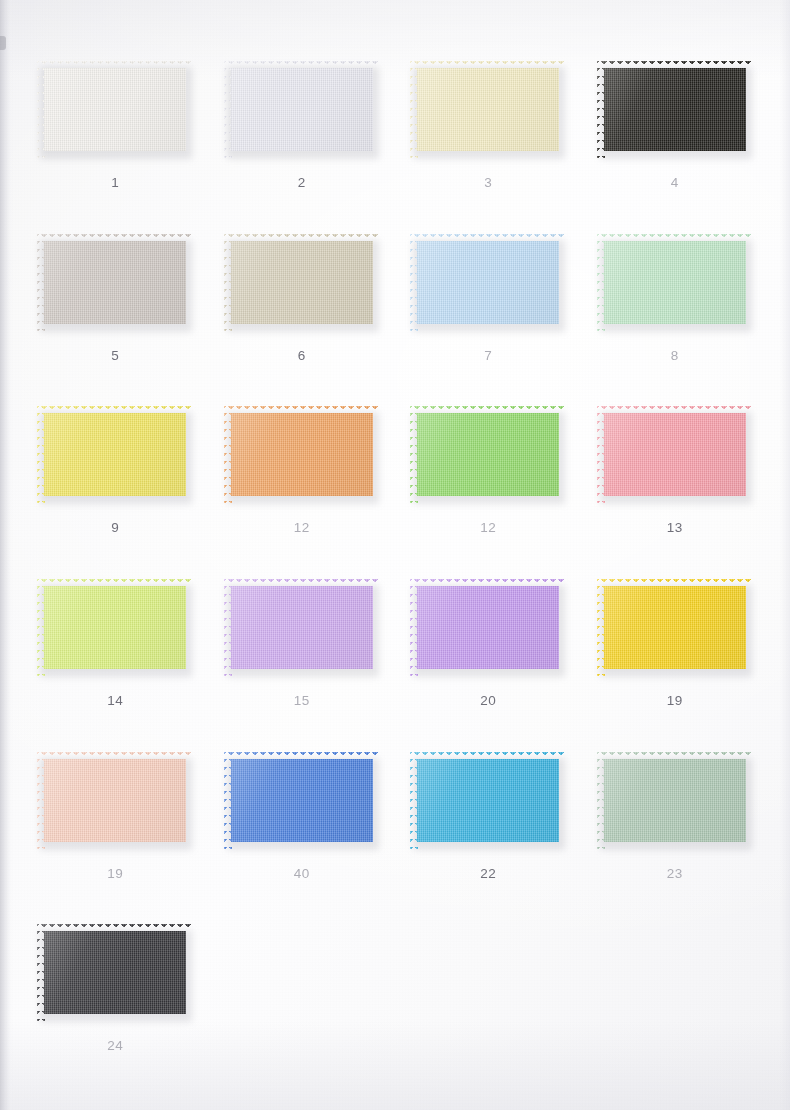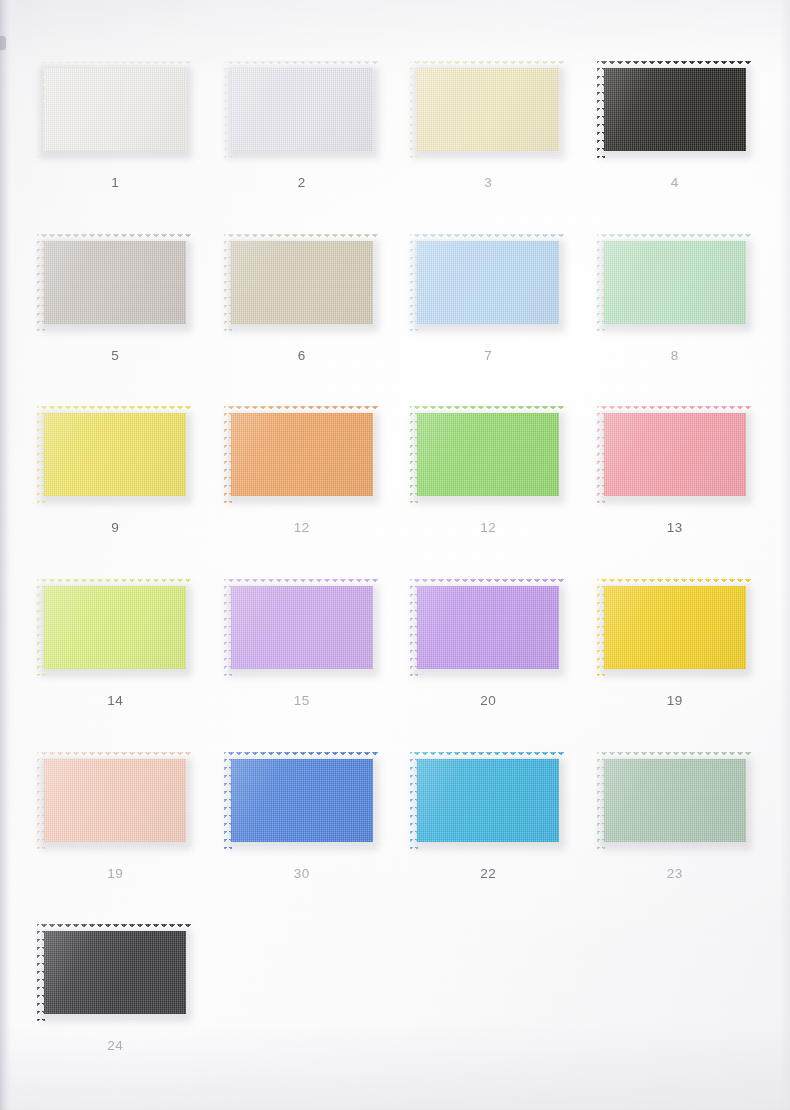--- a/index.html
+++ b/index.html
@@ -386,21 +386,21 @@
         <div class="label dim">19</div>
       </div>
       <div class="cell">
         <div class="swatch-wrap">
           <div class="swatch-shadow"></div>
           <div class="swatch" style="background: rgb(78, 130, 221);">
             <div class="weave"></div>
             <div class="sheen"></div>
           </div>
         </div>
-        <div class="label dim">30</div>
+        <div class="label dim">40</div>
       </div>
       <div class="cell">
         <div class="swatch-wrap">
           <div class="swatch-shadow"></div>
           <div class="swatch" style="background: rgb(60, 180, 224);">
             <div class="weave"></div>
             <div class="sheen"></div>
           </div>
         </div>
         <div class="label dark">22</div>

